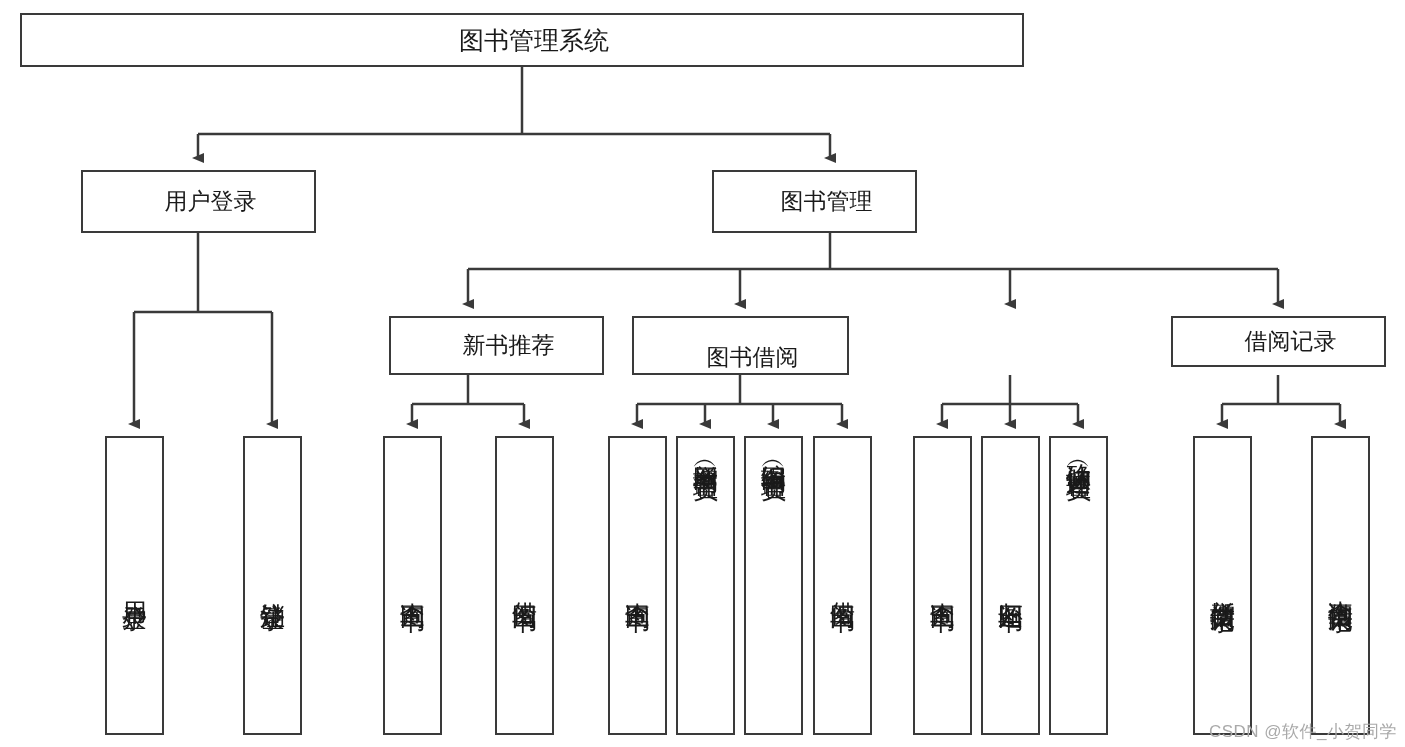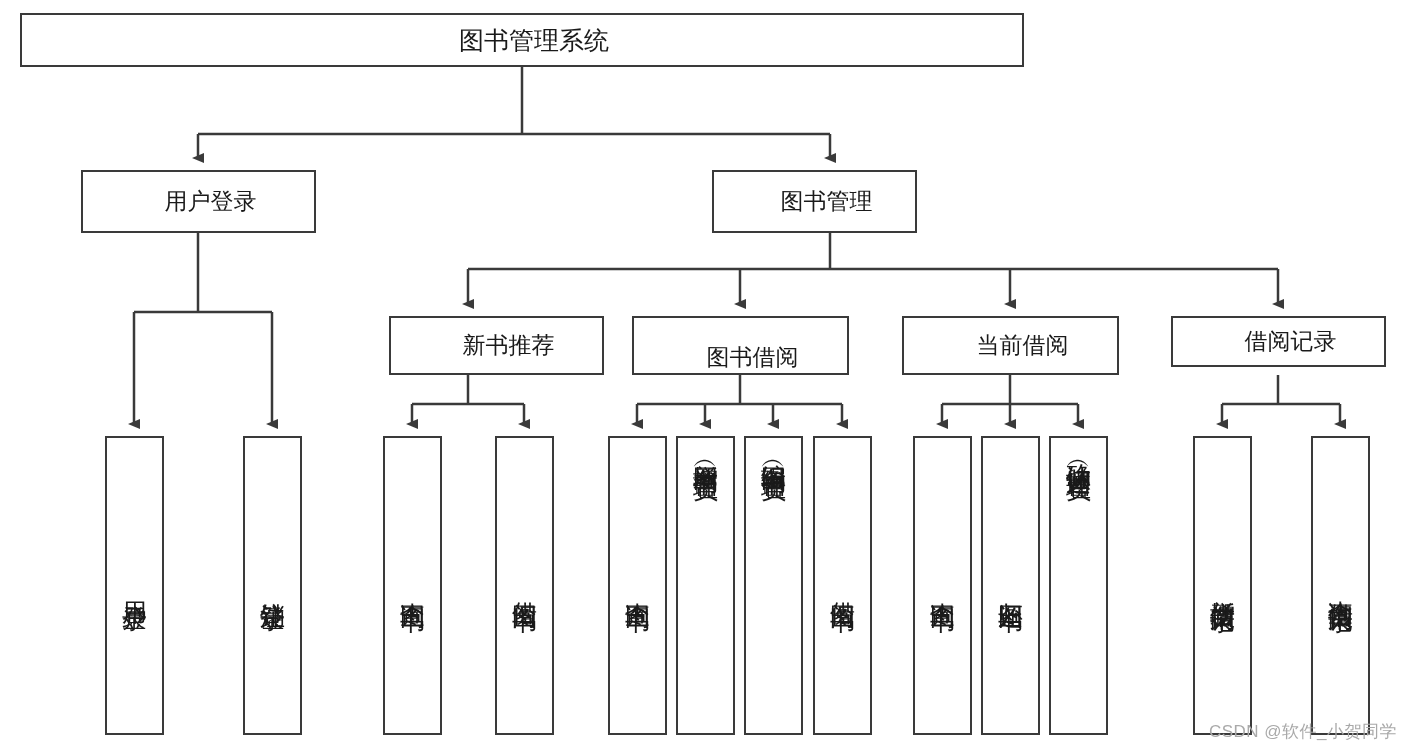--- a/index.html
+++ b/index.html
@@ -137,23 +137,20 @@
   <div class="node lvl2" style="left:712px; top:170px; width:205px; height:63px;">
     <span>图书管理</span>
   </div>
 
   <div class="node lvl3" style="left:361px; top:316px; width:215px; height:59px;margin-left:28px;">
     <span>新书推荐</span>
   </div>
   <div class="node lvl3" style="left:632px; top:316px; width:217px; height:59px;align-items:flex-end;">
     <span>图书借阅</span>
   </div>
-  <div class="node lvl3" style="left:902px; top:316px; width:217px; height:59px;">
-    <span>当前借阅</span>
-  </div>
   <div class="node lvl3" style="left:1171px; top:316px; width:215px; height:51px;">
     <span>借阅记录</span>
   </div>
 
   <div class="node leaf" style="left:105px; top:436px; width:59px; height:299px;">
     <span class="leaf-label">用户登录</span>
   </div>
   <div class="node leaf" style="left:243px; top:436px; width:59px; height:299px;">
     <span class="leaf-label">注销登录</span>
   </div>

